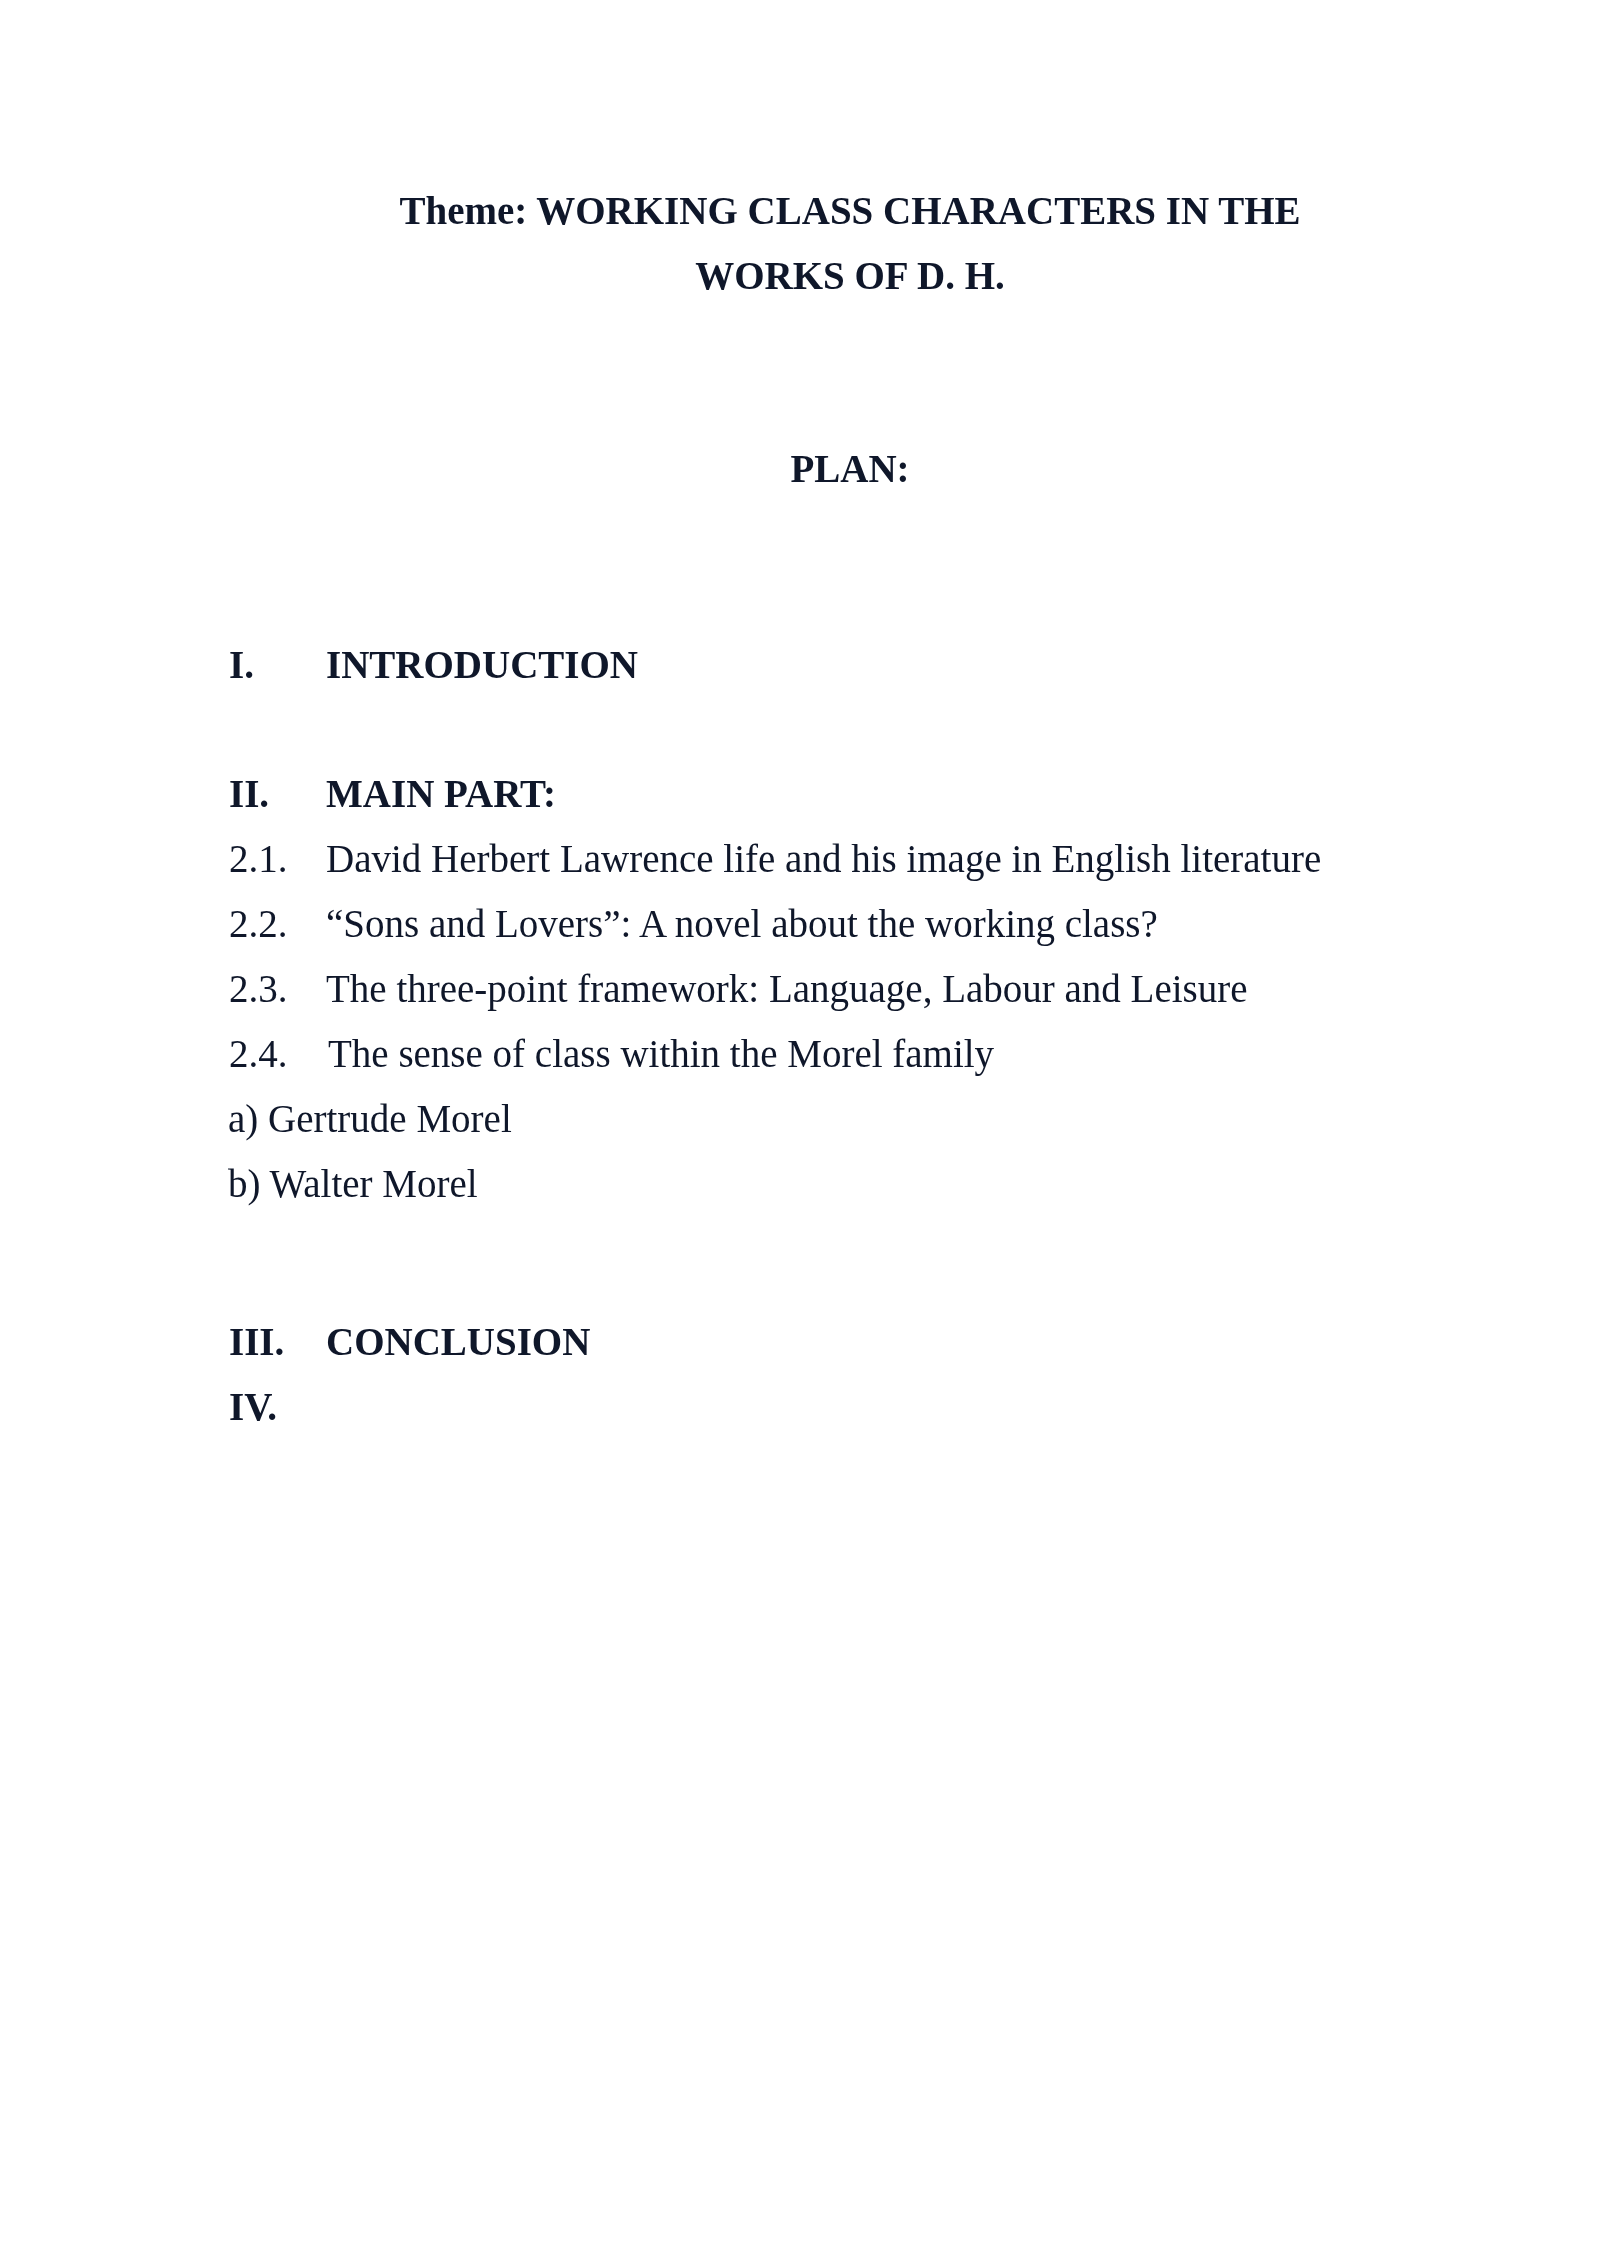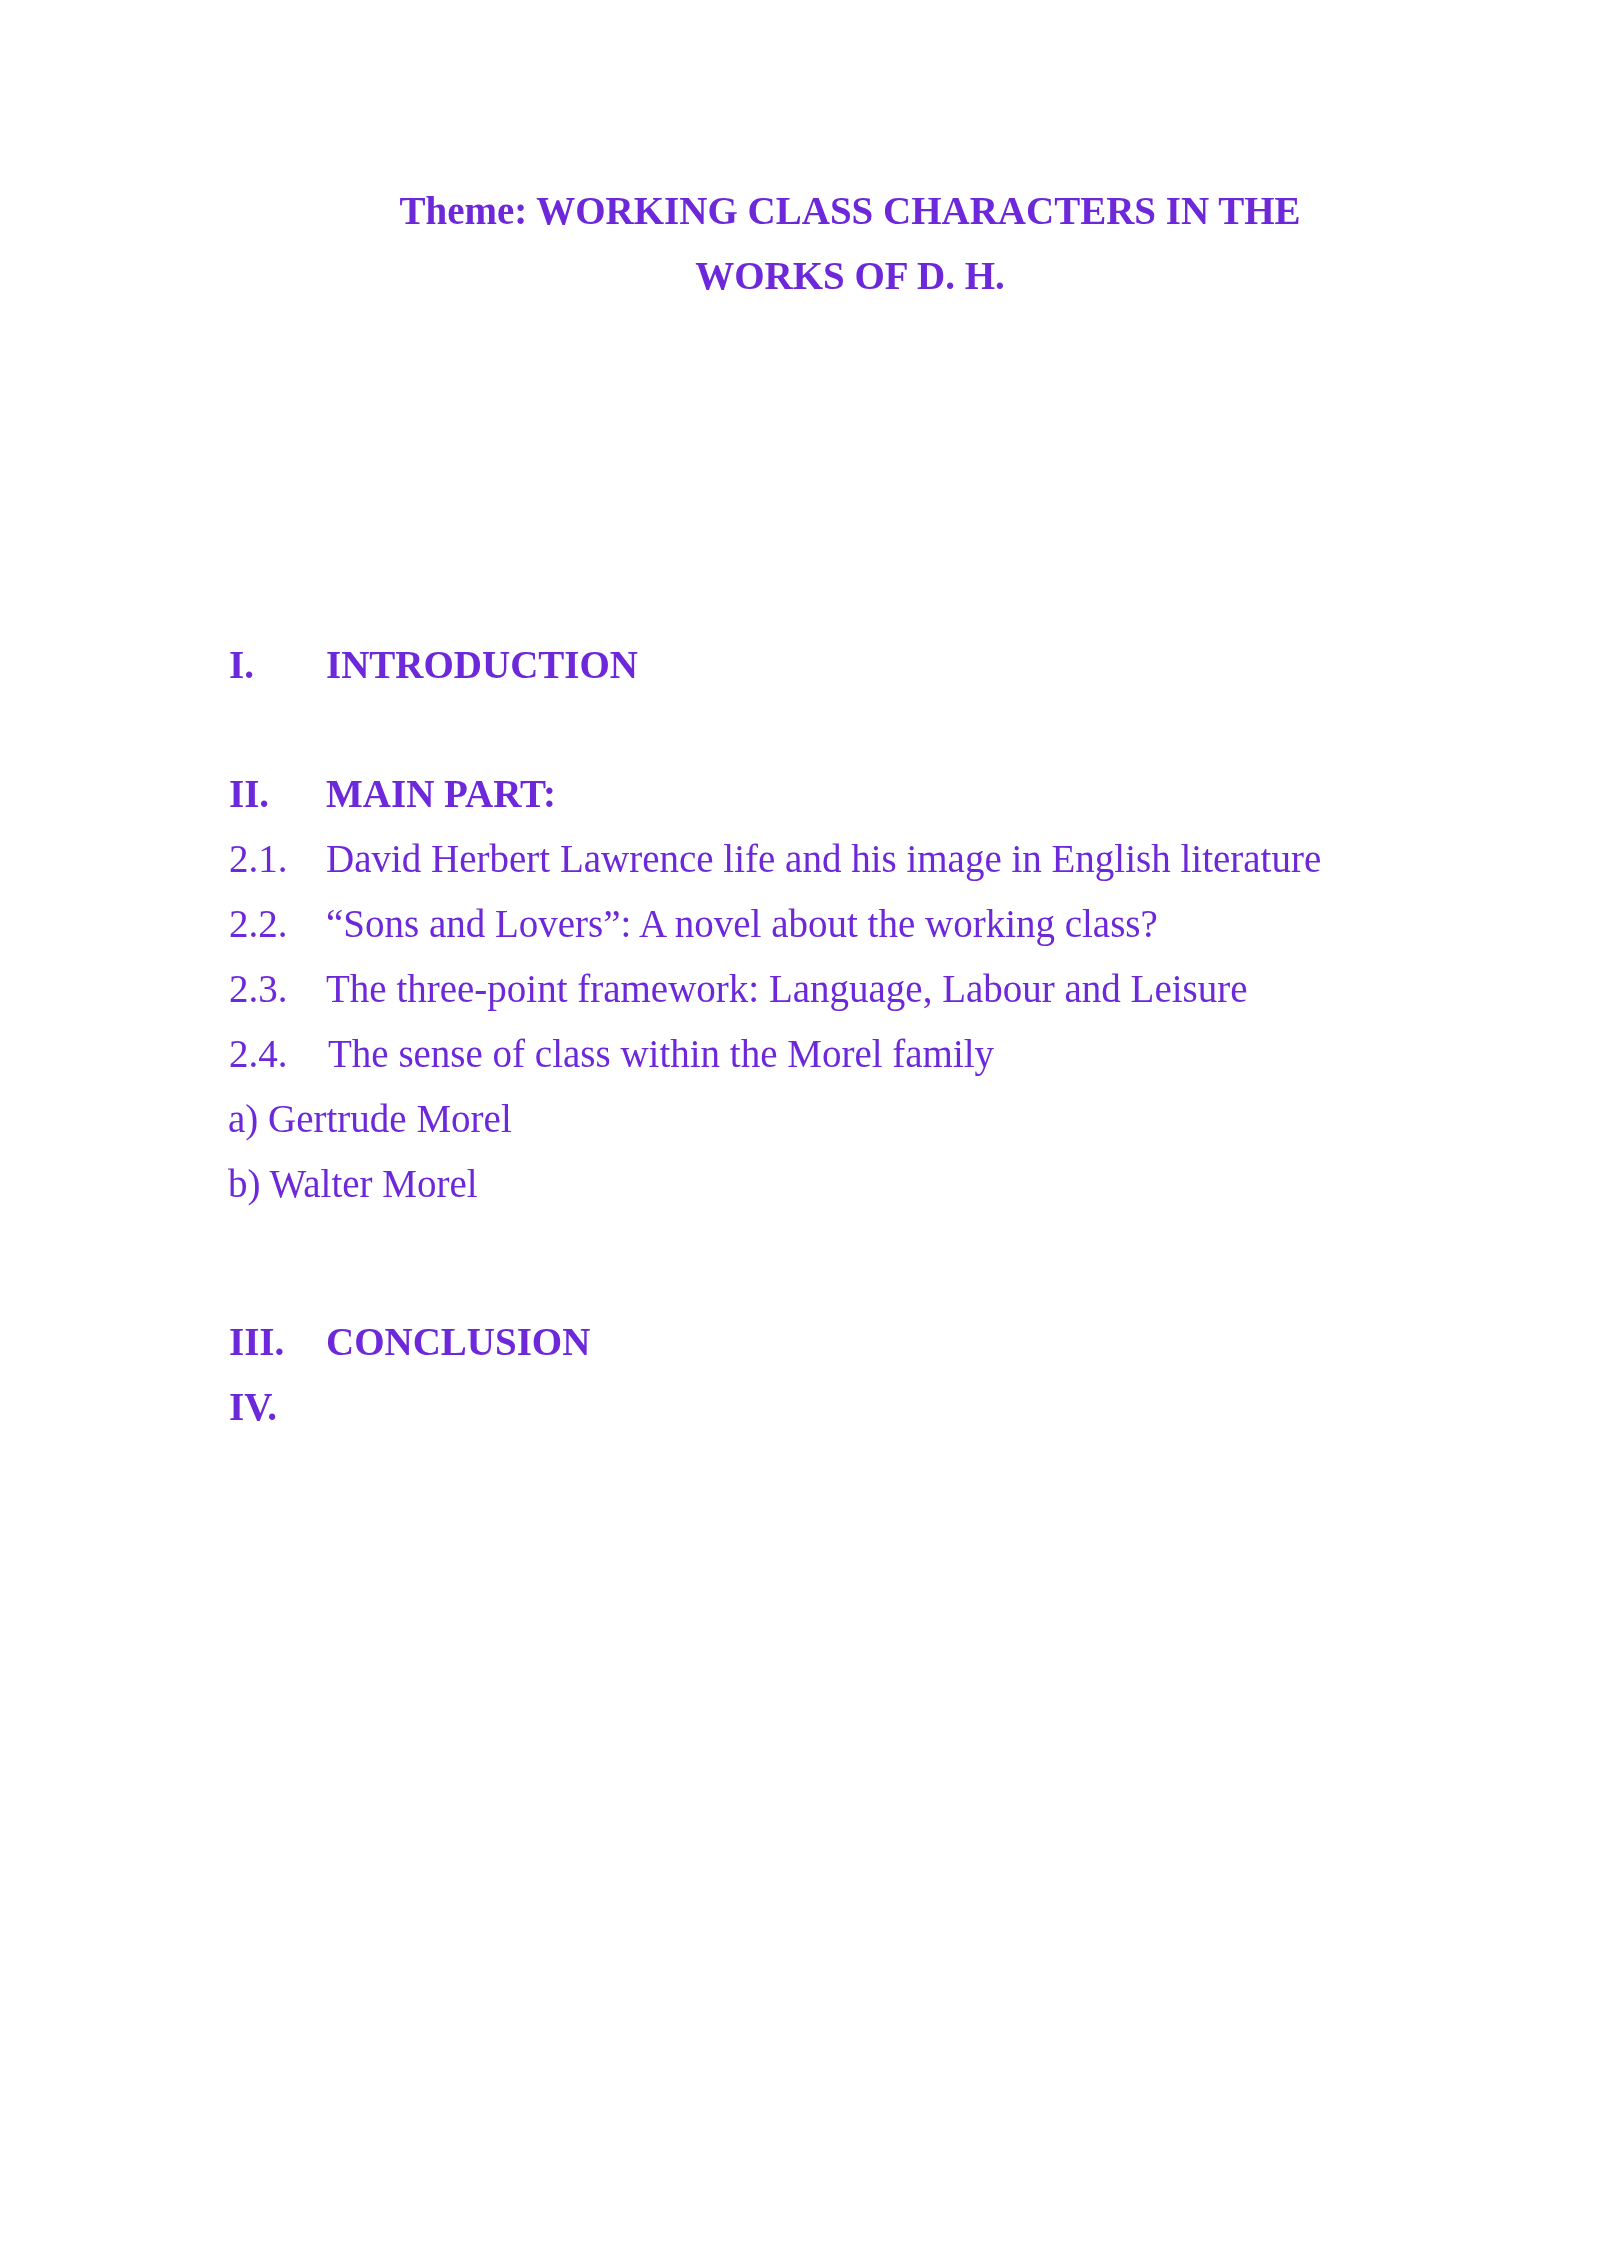--- a/index.html
+++ b/index.html
@@ -5,21 +5,21 @@
   html, body {
     margin: 0;
     padding: 0;
     background: #ffffff;
   }
   .page {
     position: relative;
     width: 1600px;
     height: 2262px;
     background: #ffffff;
-    color: #6d28d9;
+    color: #0f172a;
     font-family: "Liberation Serif", "DejaVu Serif", serif;
     font-size: 39px;
     overflow: hidden;
   }
   .center-block {
     position: absolute;
     left: 326px;
     width: 1048px;
     text-align: center;
     font-weight: bold;
@@ -52,20 +52,21 @@
 </style>
 </head>
 <body>
 
 <div class="page">
 
   <div class="center-block title-block">
     <div>Theme: WORKING CLASS CHARACTERS IN THE WORKS OF D. H.</div>
   </div>
 
+  <div class="center-block plan-block">PLAN:</div>
 
   <div class="row heading" style="top:632px">
     <span class="num">I.</span>
     <span class="txt">INTRODUCTION</span>
   </div>
 
   <div class="row heading" style="top:761px">
     <span class="num">II.</span>
     <span class="txt">MAIN PART:</span>
   </div>

